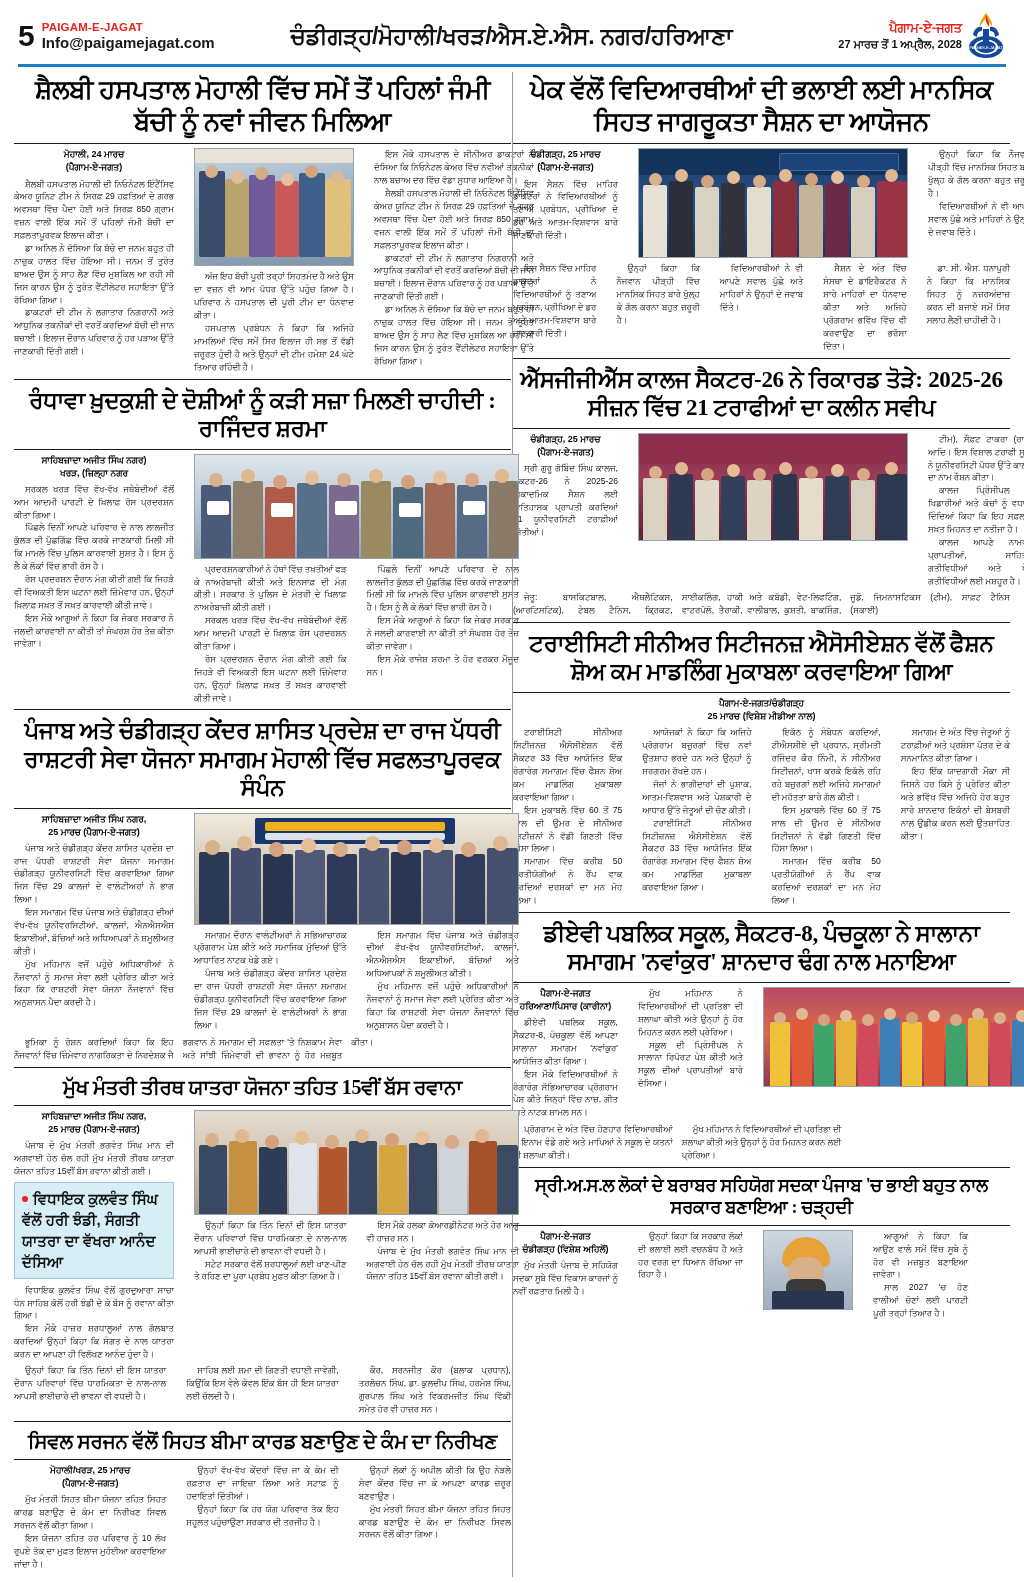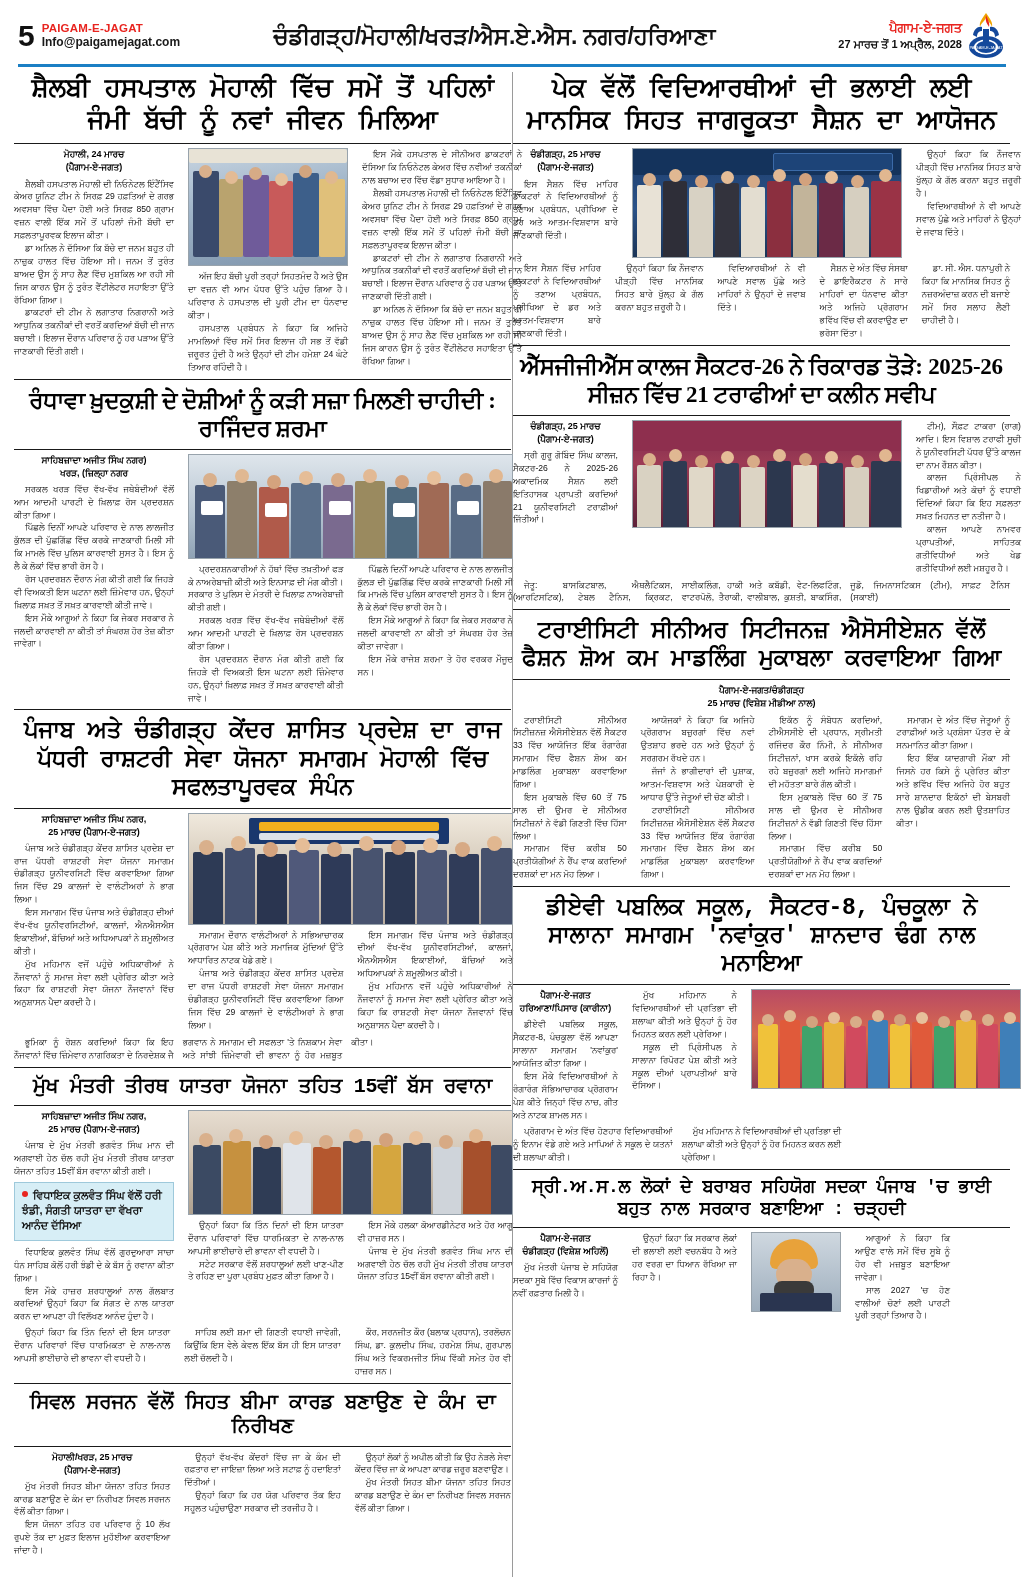--- a/index.html
+++ b/index.html
@@ -29,21 +29,21 @@
     font-size:30px; font-weight:bold; line-height:1; color:#111;
   }
   .mh-brandwrap { display:flex; flex-direction:column; justify-content:center; }
   .mh-brand {
     font-family:"Liberation Sans", sans-serif;
     font-size:11.5px; font-weight:bold; letter-spacing:.2px; color:#e8241f;
     line-height:1.15;
   }
   .mh-email {
     font-family:"Liberation Sans", sans-serif;
-    font-size:12px; font-weight:bold; color:#1a1a1a; line-height:1.15;
+    font-size:15px; font-weight:bold; color:#1a1a1a; line-height:1.15;
   }
   .mh-center {
     font-family:"Liberation Sans", sans-serif;
     font-size:23px; font-weight:bold; color:#111;
     letter-spacing:-.2px; white-space:nowrap;
     margin-left:-30px;
   }
   .mh-right { display:flex; align-items:center; gap:4px; }
   .mh-rtxt { text-align:right; }
   .mh-title {
@@ -62,21 +62,21 @@
   .body-grid {
     display:flex; gap:0; margin-top:5px;
     height:1505px;
   }
   .half { width:497px; }
   .vdiv { width:6px; display:flex; justify-content:center; }
   .vdiv:before { content:""; width:1px; background:#9a9a9a; height:100%; }
 
   
   .hl {
-    font-family:Liberation Mono, monospace;
+    font-family:Liberation Serif, serif;
     font-weight:bold; text-align:center; color:#000;
     line-height:1.22; letter-spacing:-.3px;
     padding:2px 0 3px 0;
   }
   .hl-xl  { font-size:26px; }
   .hl-lg  { font-size:23px; }
   .hl-md  { font-size:20px; }
   .hl-sm  { font-size:18px; }
   .hl-serif { font-family:"Liberation Serif", serif; }
 
@@ -96,30 +96,30 @@
     word-spacing:-.3px;
     color:#111;
   }
 
   .photo {
     width:100%; background:#b9c4cd; position:relative; overflow:hidden;
     border:1px solid #98a3ac;
   }
   .photo .ph-sky { position:absolute; inset:0; }
 
-  .flow { display:flex; gap:14px; }
+  .flow { display:flex; gap:20px; }
   .flow .col { flex:1; }
 
   .blue-box {
     background:#d7eef6; border:1px solid #9ec9db;
     padding:5px 7px 6px 7px; margin:4px 0 5px 0;
   }
   .blue-box .bb-t {
     font-family:"Liberation Sans", sans-serif;
-    font-size:11px; font-weight:bold; line-height:1.4; color:#111;
+    font-size:15px; font-weight:bold; line-height:1.4; color:#111;
     text-align:left;
   }
   .bullet {
     display:inline-block; width:6px; height:6px; border-radius:50%;
     background:#e8241f; margin-right:5px; vertical-align:2px;
   }
 
   .sep-line { border-top:1px solid #1a1a1a; margin:5px 0; }
 
   

